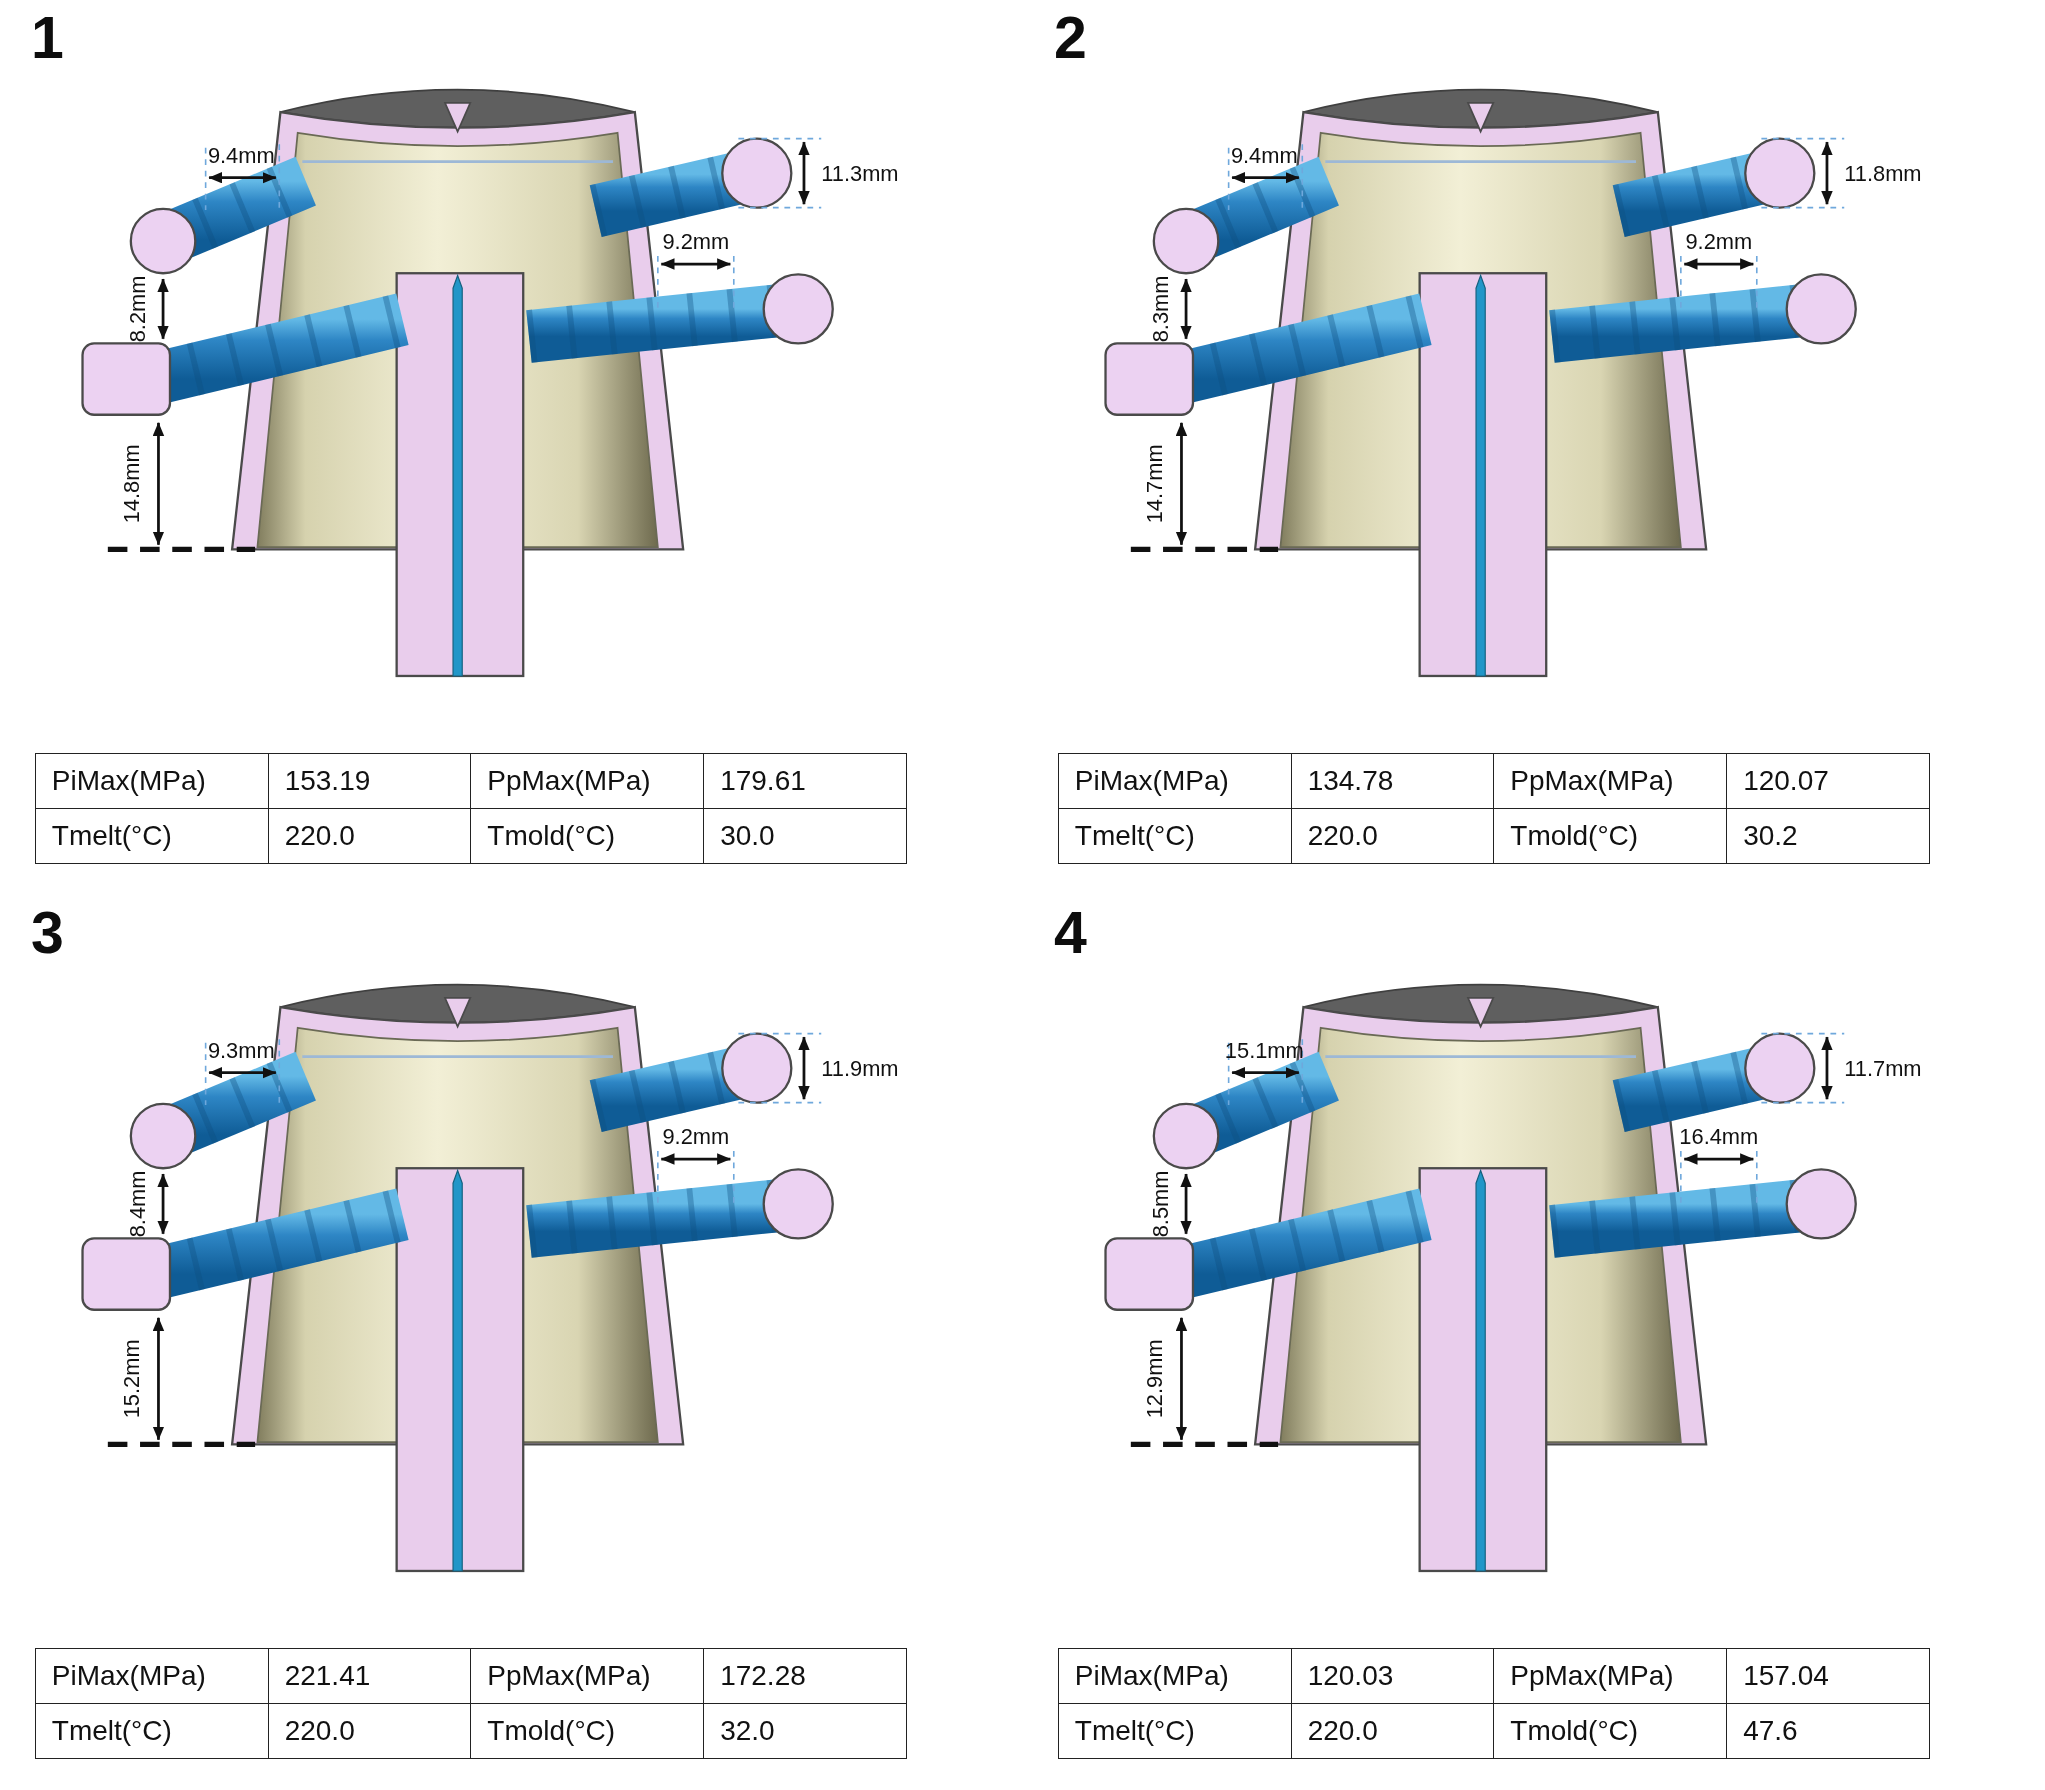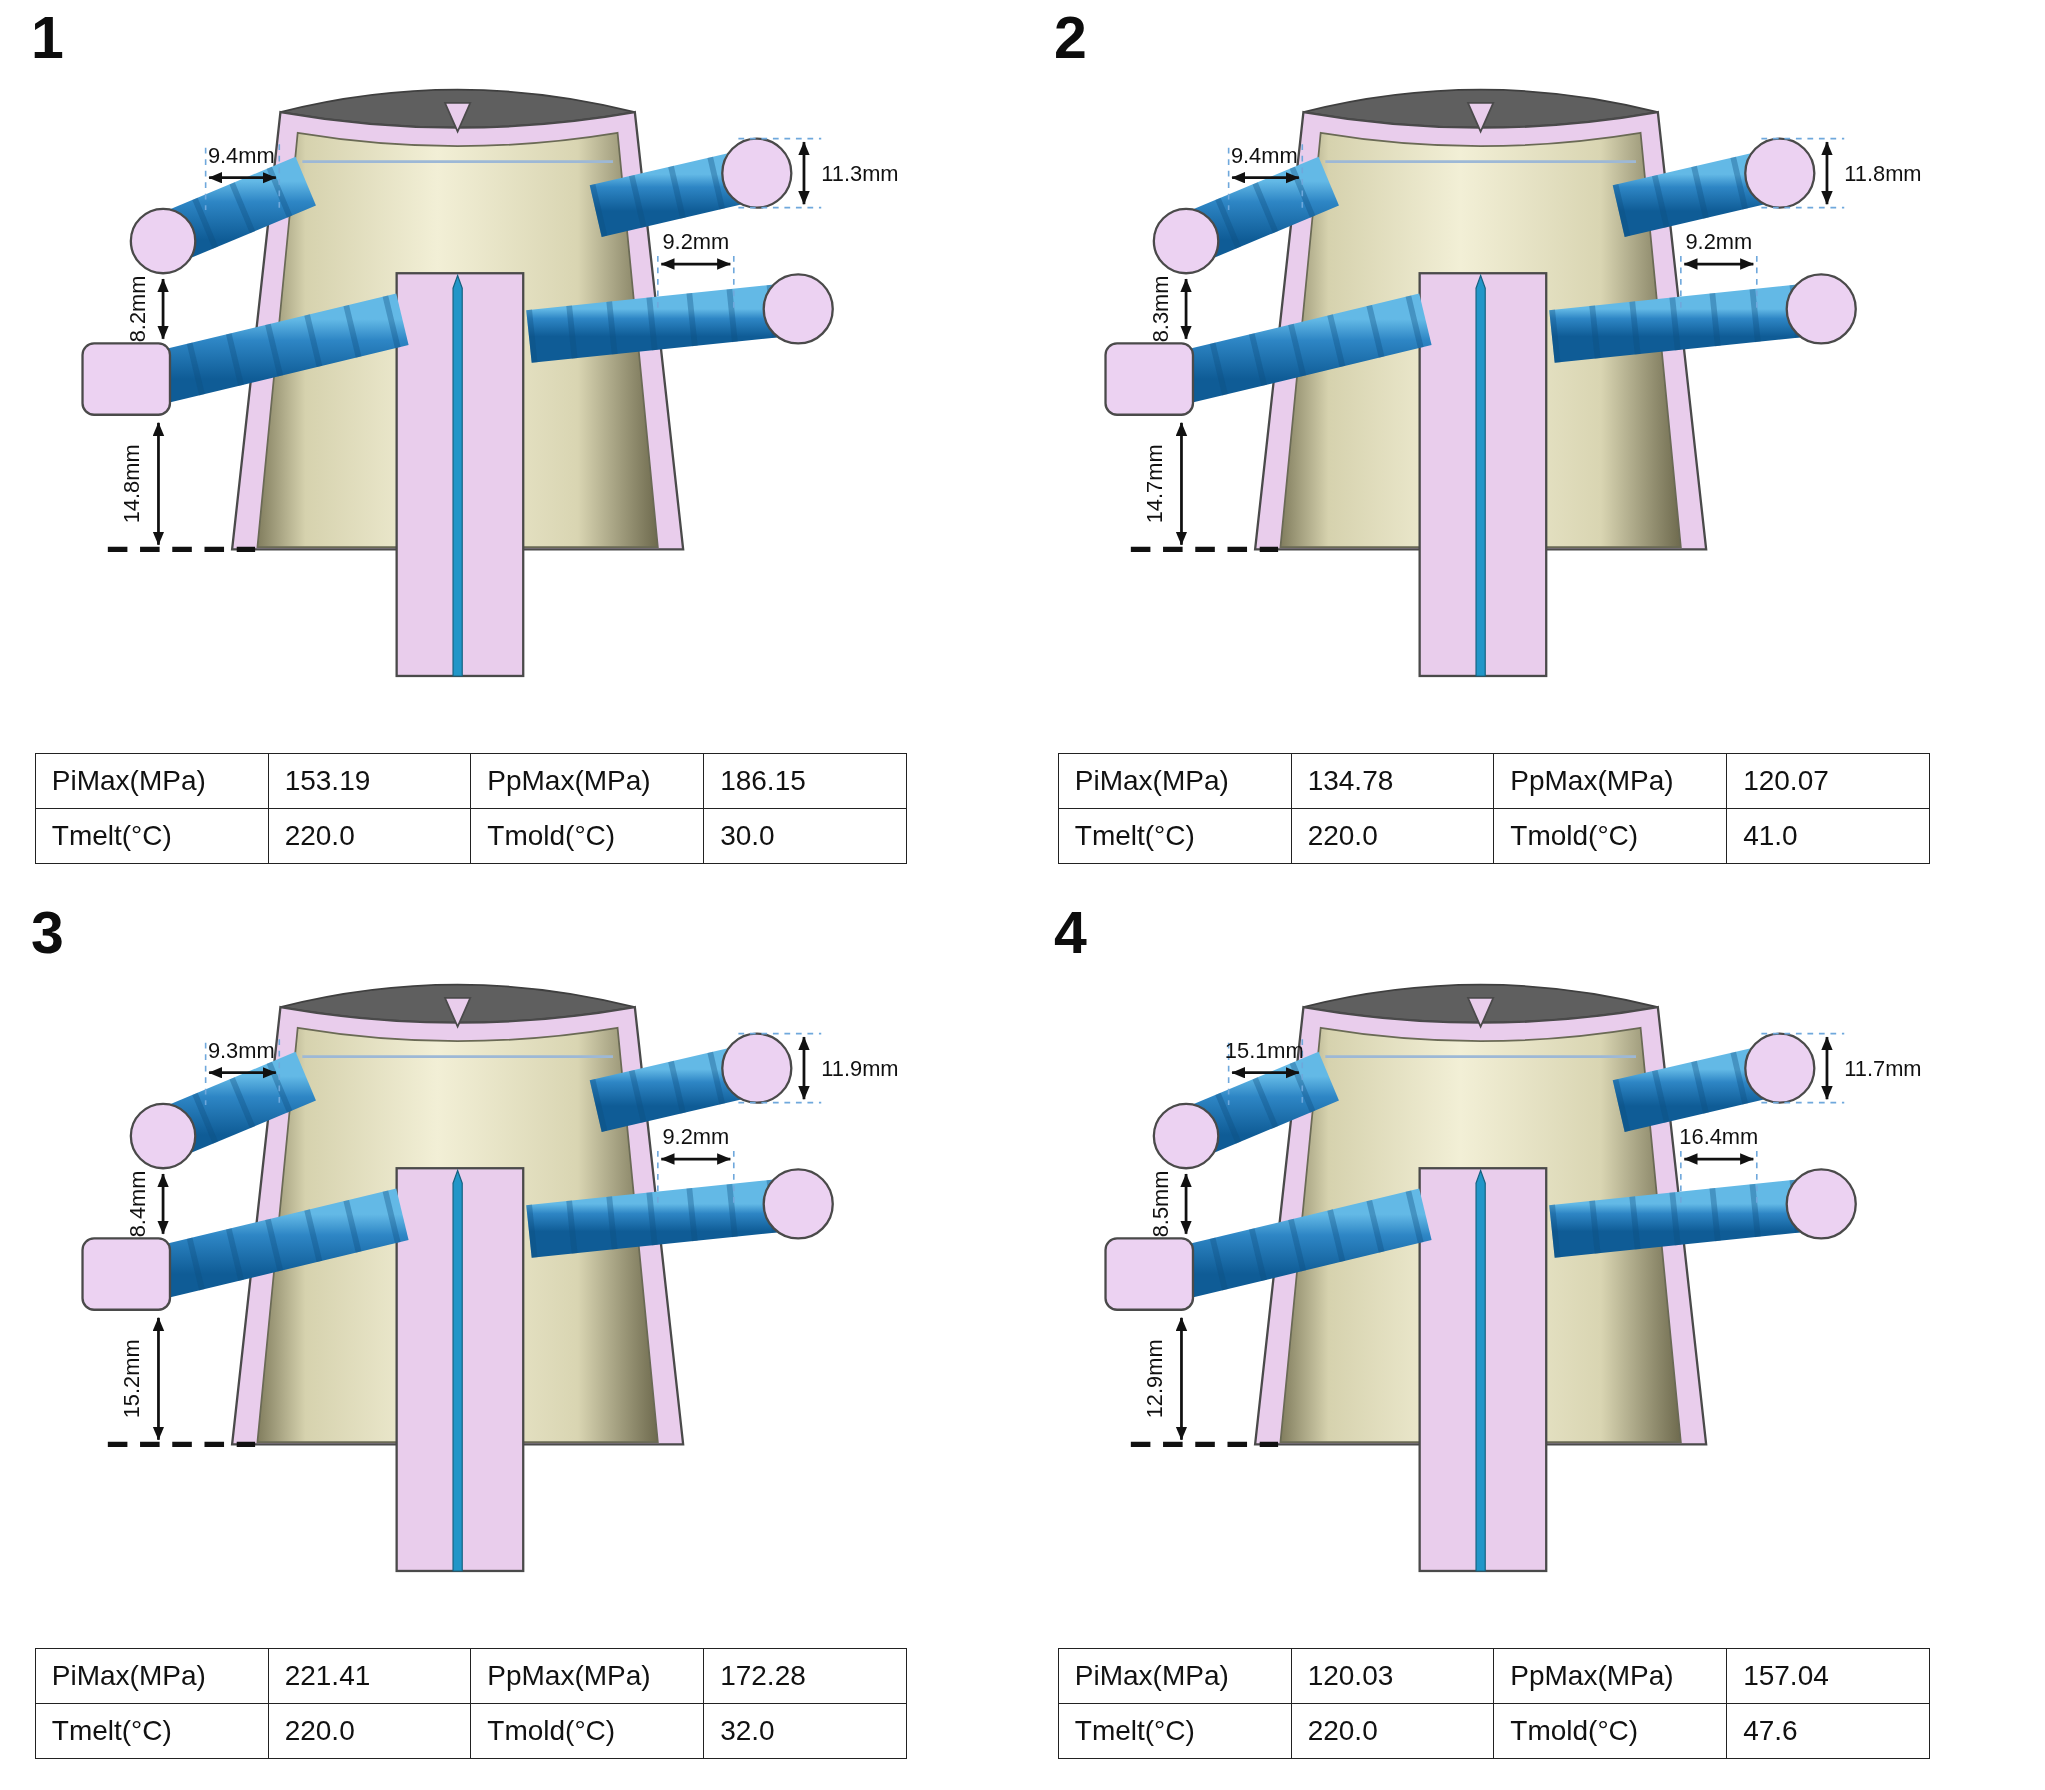--- a/index.html
+++ b/index.html
@@ -115,21 +115,21 @@
         <line x1="52" y1="447" x2="180" y2="447" stroke="#111" stroke-width="4.5" stroke-dasharray="17 11"></line>
       </g>
     </svg>
 
     <table class="results-table">
       <tbody>
         <tr>
           <td class="lbl">PiMax(MPa)</td>
           <td class="val">153.19</td>
           <td class="lbl">PpMax(MPa)</td>
-          <td class="val">186.15</td>
+          <td class="val">179.61</td>
         </tr>
         <tr>
           <td class="lbl">Tmelt(°C)</td>
           <td class="val">220.0</td>
           <td class="lbl">Tmold(°C)</td>
           <td class="val">30.0</td>
         </tr>
       </tbody>
     </table>
   </section>
@@ -211,21 +211,21 @@
         <tr>
           <td class="lbl">PiMax(MPa)</td>
           <td class="val">134.78</td>
           <td class="lbl">PpMax(MPa)</td>
           <td class="val">120.07</td>
         </tr>
         <tr>
           <td class="lbl">Tmelt(°C)</td>
           <td class="val">220.0</td>
           <td class="lbl">Tmold(°C)</td>
-          <td class="val">41.0</td>
+          <td class="val">30.2</td>
         </tr>
       </tbody>
     </table>
   </section>
 
   <section class="panel">
     <div class="panel-number">3</div>
 
     <svg class="diagram" viewBox="0 0 770 610">
 

